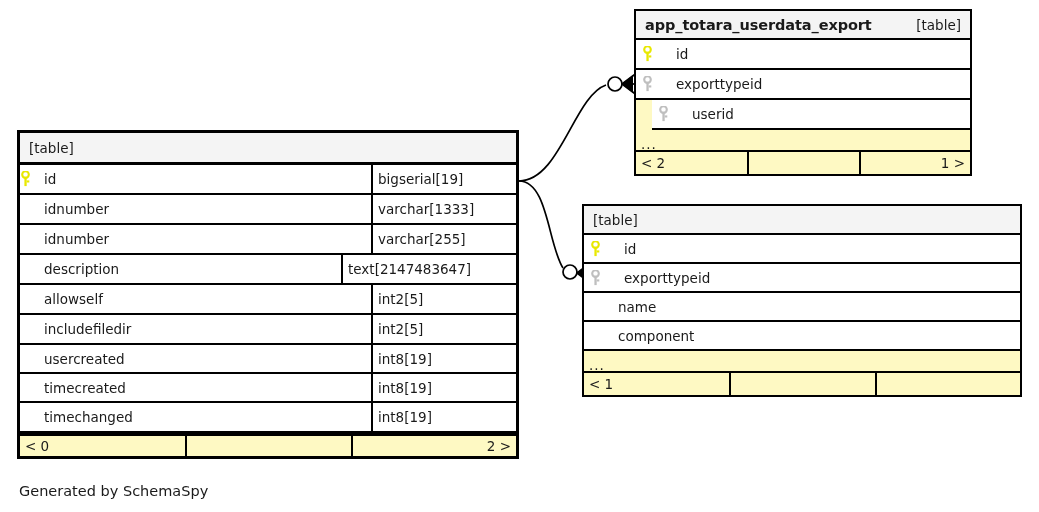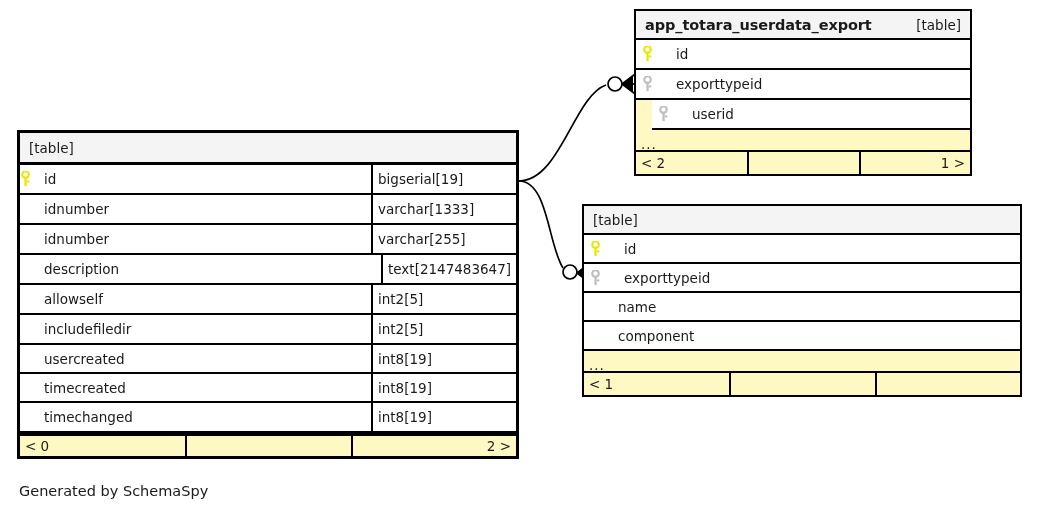--- a/index.html
+++ b/index.html
@@ -210,21 +210,21 @@
       <div class="cell-type" style="width:145px;">
         <span>varchar[255]</span>
       </div>
     </div>
 
     <div class="ent-row" style="height:30px;">
       <div class="cell-name">
         <span class="keyslot"></span>
         <span class="colname">description</span>
       </div>
-      <div class="cell-type" style="width:135px;">
+      <div class="cell-type" style="width:175px;">
         <span>text[2147483647]</span>
       </div>
     </div>
 
     <div class="ent-row" style="height:30px;">
       <div class="cell-name">
         <span class="keyslot"></span>
         <span class="colname">allowself</span>
       </div>
       <div class="cell-type" style="width:145px;">

